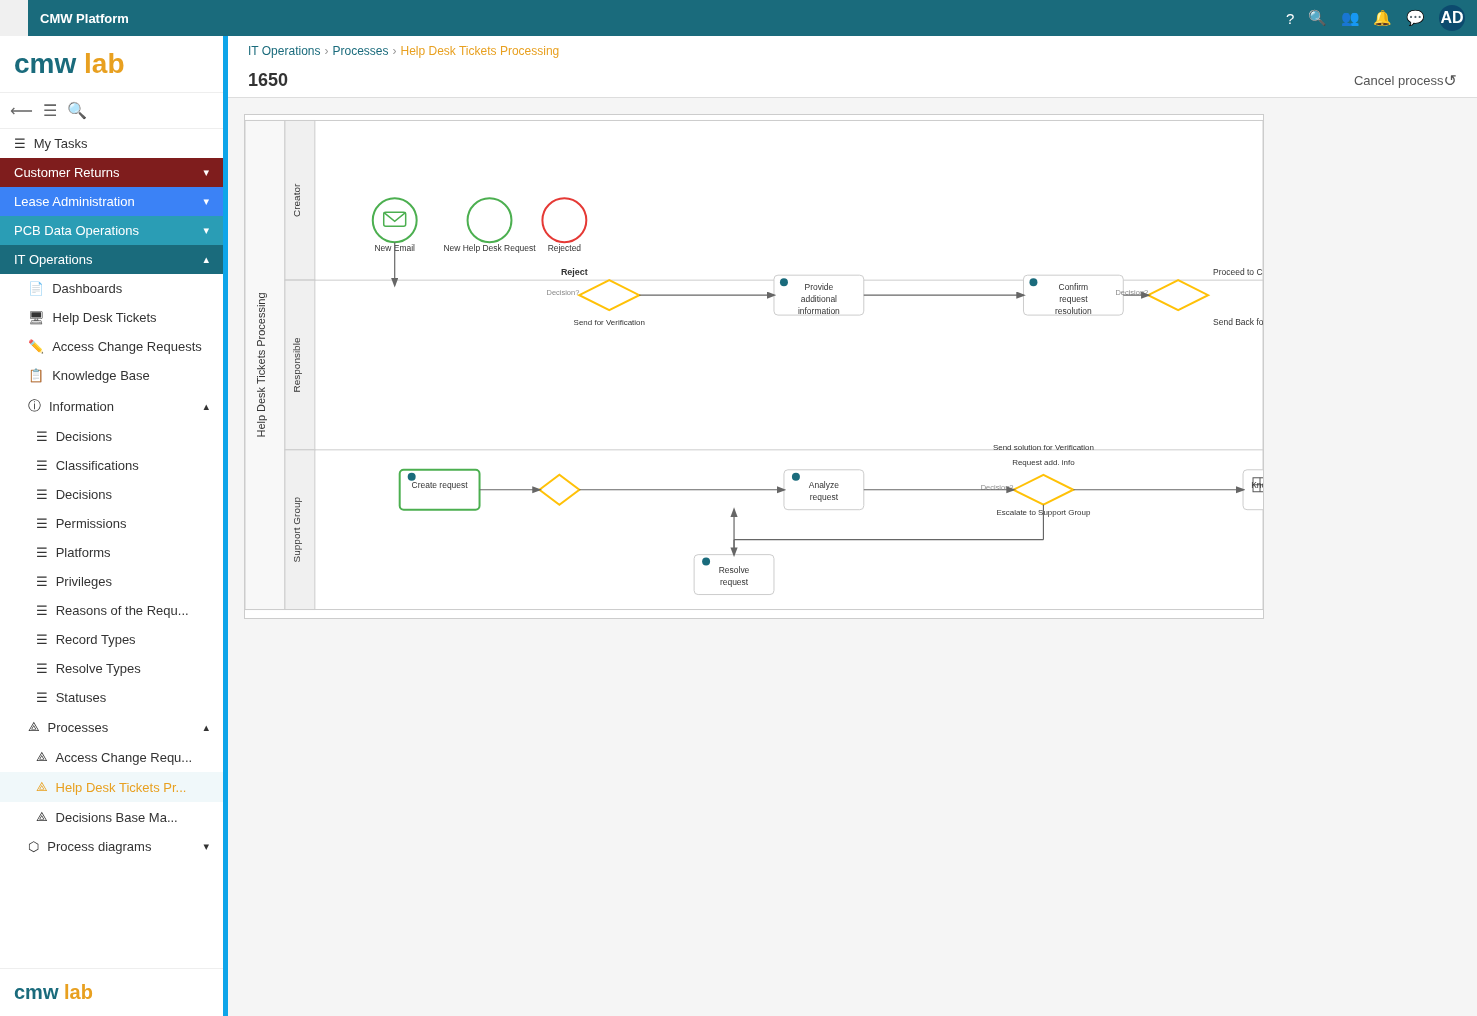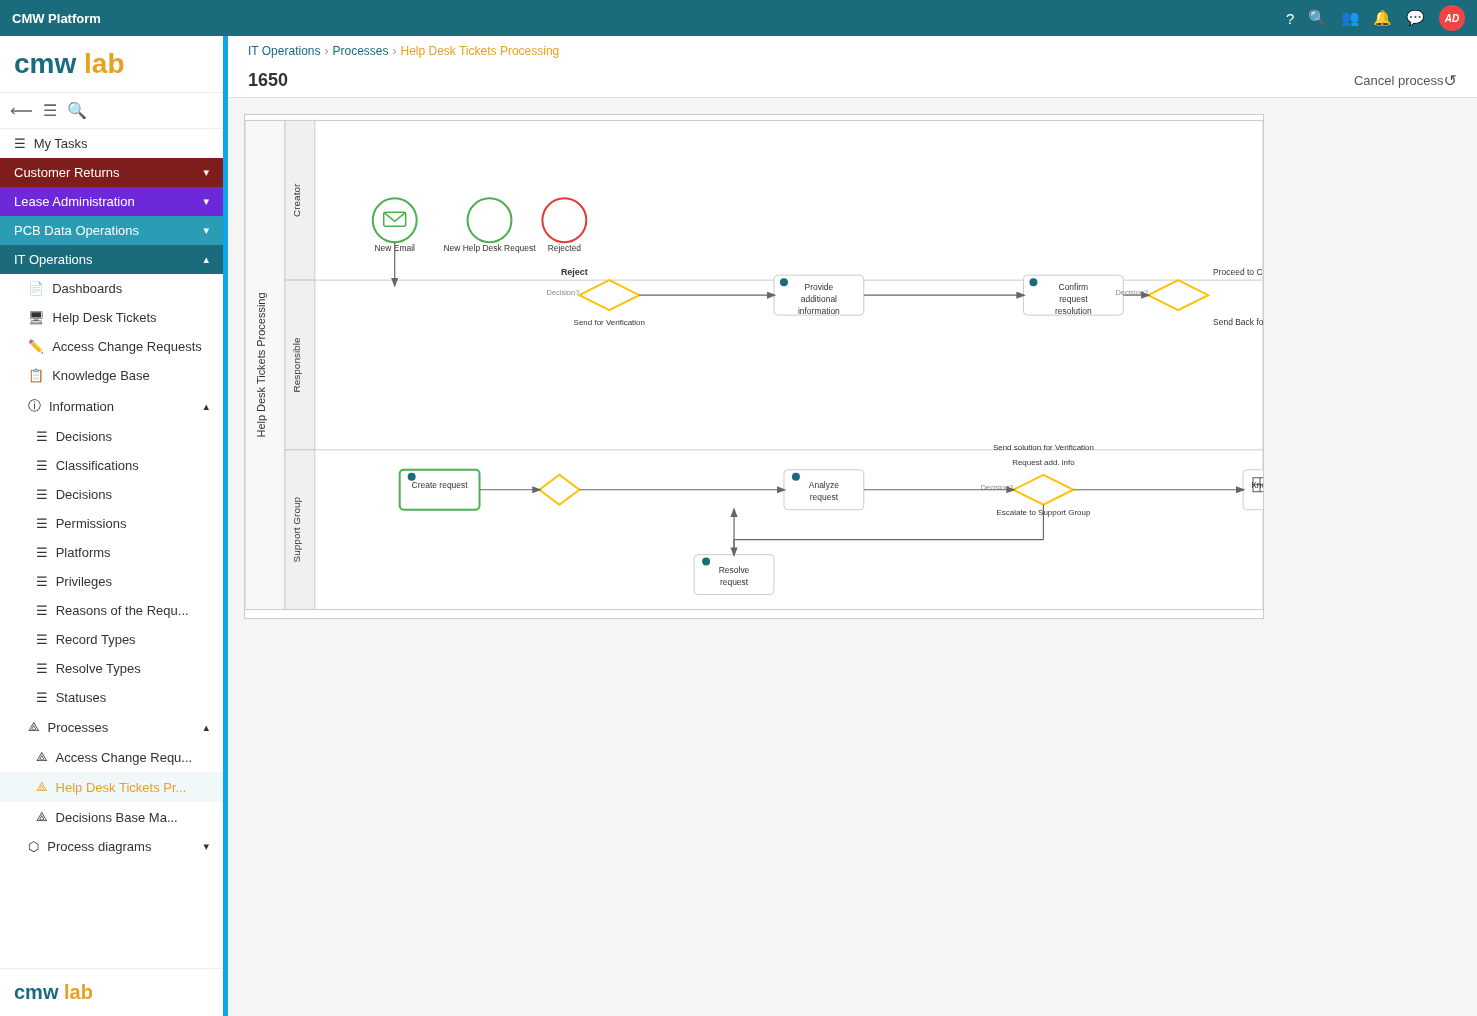--- a/index.html
+++ b/index.html
@@ -8,28 +8,29 @@
     
     .topbar {
       background: #1a6b7c;
       color: white;
       height: 36px;
       display: flex;
       align-items: center;
       padding: 0 12px;
       justify-content: space-between;
       flex-shrink: 0;
+      margin-left: 28px;
     }
     .topbar-title { font-size: 13px; font-weight: bold; }
     .topbar-icons { display: flex; gap: 14px; align-items: center; }
     .topbar-icon { color: white; font-size: 15px; cursor: pointer; }
     .avatar-circle {
       width: 26px; height: 26px; border-radius: 50%;
-      background: #ef4444; color: white; font-size: 10px;
-      display: flex; align-items: center; justify-content: center; font-weight: bold; font-style: italic;
+      background: #0c4a6e; color: white; font-size: 16px;
+      display: flex; align-items: center; justify-content: center; font-weight: bold;
     }
 
     
     .main-layout { display: flex; flex: 1; overflow: hidden; }
 
     
     .sidebar {
       width: 228px; background: white; flex-shrink: 0;
       display: flex; flex-direction: column;
       border-right: 5px solid #0ea5e9; overflow-y: auto;
@@ -135,21 +136,21 @@
       <div class="nav-item">
         <span class="nav-icon">☰</span>
         <span class="nav-label">My Tasks</span>
       </div>
 
       <div class="nav-item active-group" style="background:#7f1d1d;">
         <span class="nav-label">Customer Returns</span>
         <span class="nav-arrow">▾</span>
       </div>
 
-      <div class="nav-item active-group" style="background:#6d28d9;">
+      <div class="nav-item active-group" style="background:#3b82f6;">
         <span class="nav-label">Lease Administration</span>
         <span class="nav-arrow">▾</span>
       </div>
 
       <div class="nav-item active-group" style="background:#2a9db5;gap:28px;">
         <span class="nav-label">PCB Data Operations</span>
         <span class="nav-arrow">▾</span>
       </div>
 
       <div class="nav-item active-group" style="background:#1a6b7c;">

